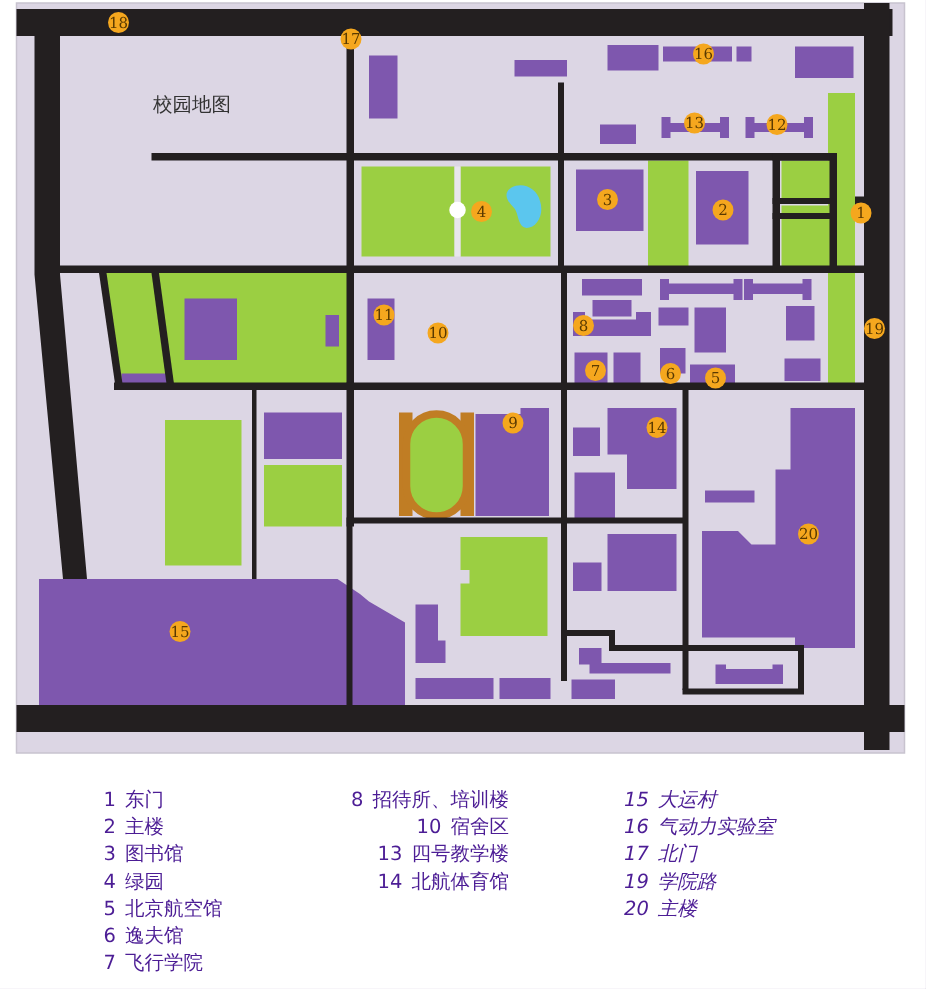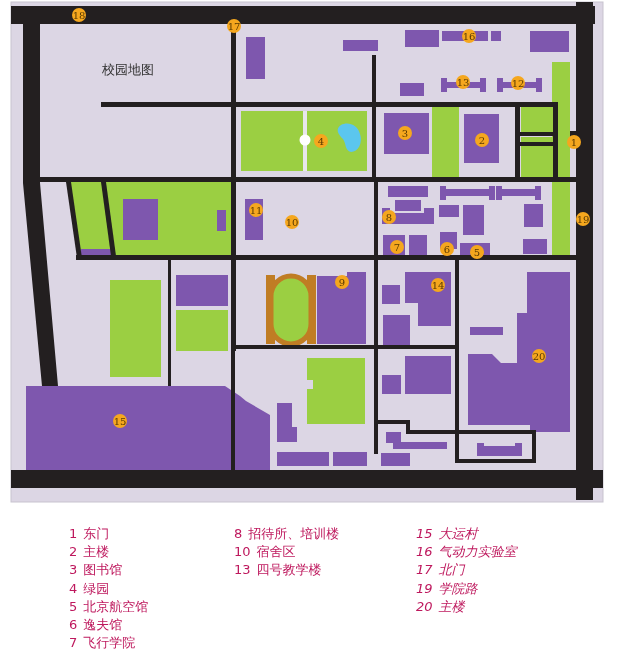--- a/index.html
+++ b/index.html
@@ -1,21 +1,21 @@
 <!DOCTYPE html>
 <html><head>
 <meta charset="utf-8">
 <style>
   html, body { margin:0; padding:0; background:#ffffff; }
   body { width:617px; height:659px; position:relative; overflow:hidden;
          font-family:"DejaVu Sans", "Liberation Sans", sans-serif; }
   #map { position:absolute; left:0; top:0; width:617px; height:505px; }
   .legend { position:absolute; top:525px; left:0; width:617px; height:134px; }
   .legend-col { position:absolute; top:0; }
-  .legend-item { font-size:13px; color:#be185d; line-height:18.2px; white-space:nowrap; }
+  .legend-item { font-size:13px; color:#4c1d95; line-height:18.2px; white-space:nowrap; }
   .legend-item .num { margin-right:6px; }
   .marker-text { font-family:"DejaVu Serif", "Liberation Serif", serif; font-size:10px; fill:#5a3a00; }
   .map-title { font-size:13px; fill:#333; }
 </style>
 </head>
 <body>
 
 <svg id="map" viewBox="0 0 617 505" xmlns="http://www.w3.org/2000/svg">
 
   <rect x="11" y="2" width="592" height="500" fill="#dcd6e4" stroke="#c8c3cf" stroke-width="1"></rect>
@@ -242,24 +242,25 @@
 <div class="legend">
   <div class="legend-col" style="left:69px;">
     <div class="legend-item"><span class="num">1</span><span>东门</span></div>
     <div class="legend-item"><span class="num">2</span><span>主楼</span></div>
     <div class="legend-item"><span class="num">3</span><span>图书馆</span></div>
     <div class="legend-item"><span class="num">4</span><span>绿园</span></div>
     <div class="legend-item"><span class="num">5</span><span>北京航空馆</span></div>
     <div class="legend-item"><span class="num">6</span><span>逸夫馆</span></div>
     <div class="legend-item"><span class="num">7</span><span>飞行学院</span></div>
   </div>
-  <div class="legend-col" style="left:234px;">
+  <div class="legend-col" style="left:234px;text-align:right;">
     <div class="legend-item"><span class="num">8</span><span>招待所、培训楼</span></div>
     <div class="legend-item"><span class="num">10</span><span>宿舍区</span></div>
     <div class="legend-item"><span class="num">13</span><span>四号教学楼</span></div>
+    <div class="legend-item"><span class="num">14</span><span>北航体育馆</span></div>
   </div>
   <div class="legend-col" style="left:416px;font-style:italic;">
     <div class="legend-item"><span class="num">15</span><span>大运村</span></div>
     <div class="legend-item"><span class="num">16</span><span>气动力实验室</span></div>
     <div class="legend-item"><span class="num">17</span><span>北门</span></div>
     <div class="legend-item"><span class="num">19</span><span>学院路</span></div>
     <div class="legend-item"><span class="num">20</span><span>主楼</span></div>
   </div>
 </div>
 

